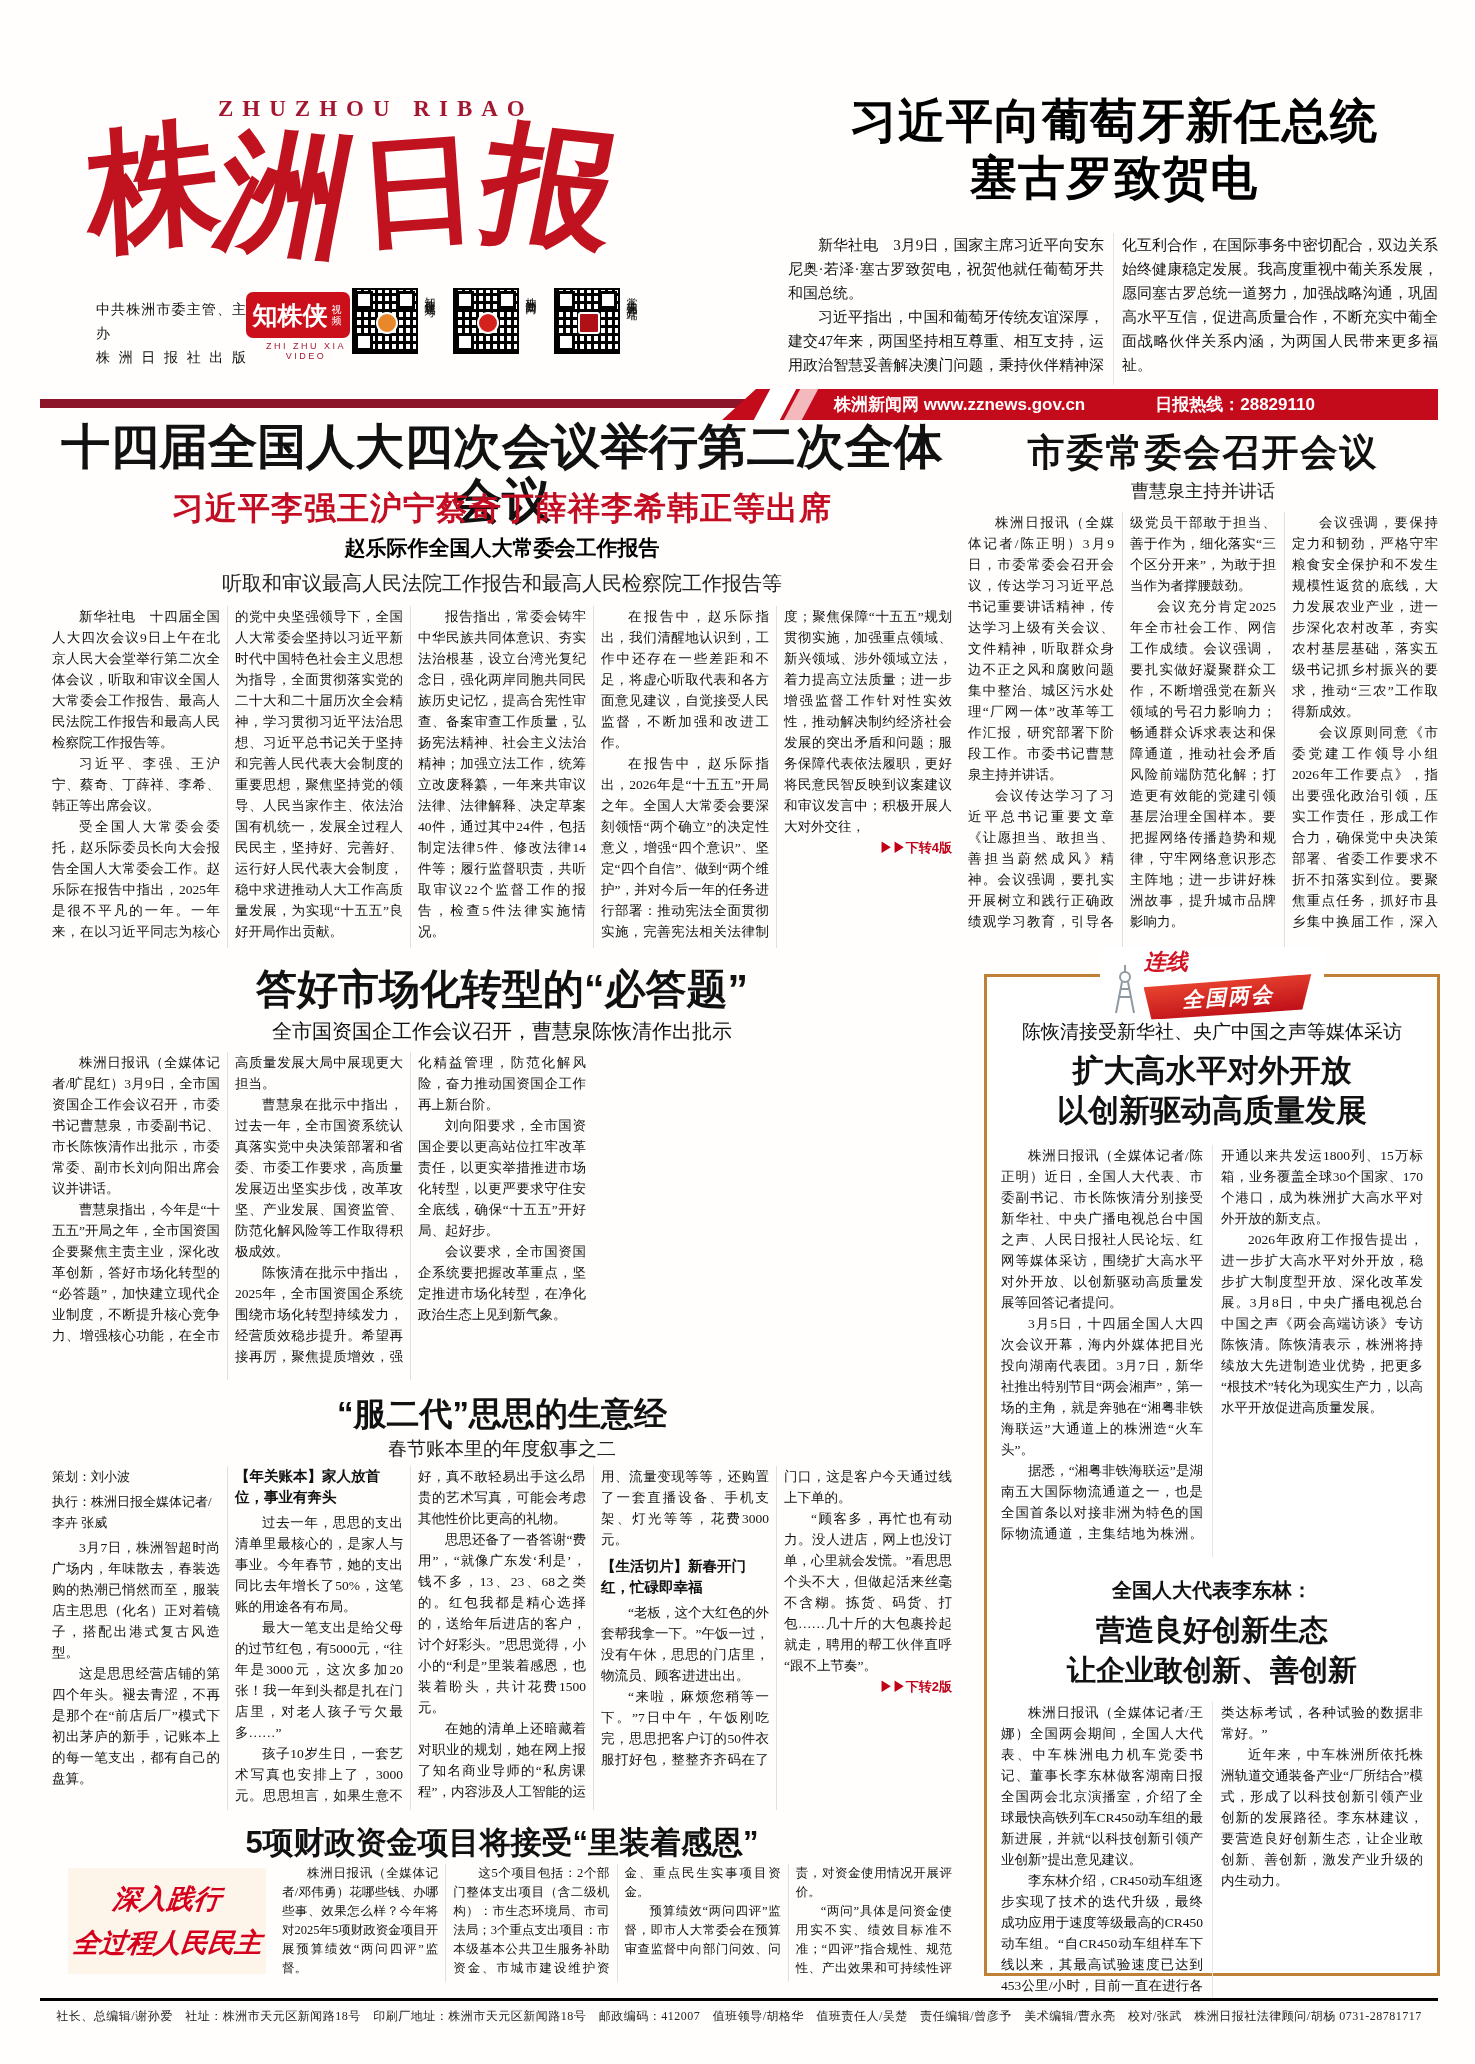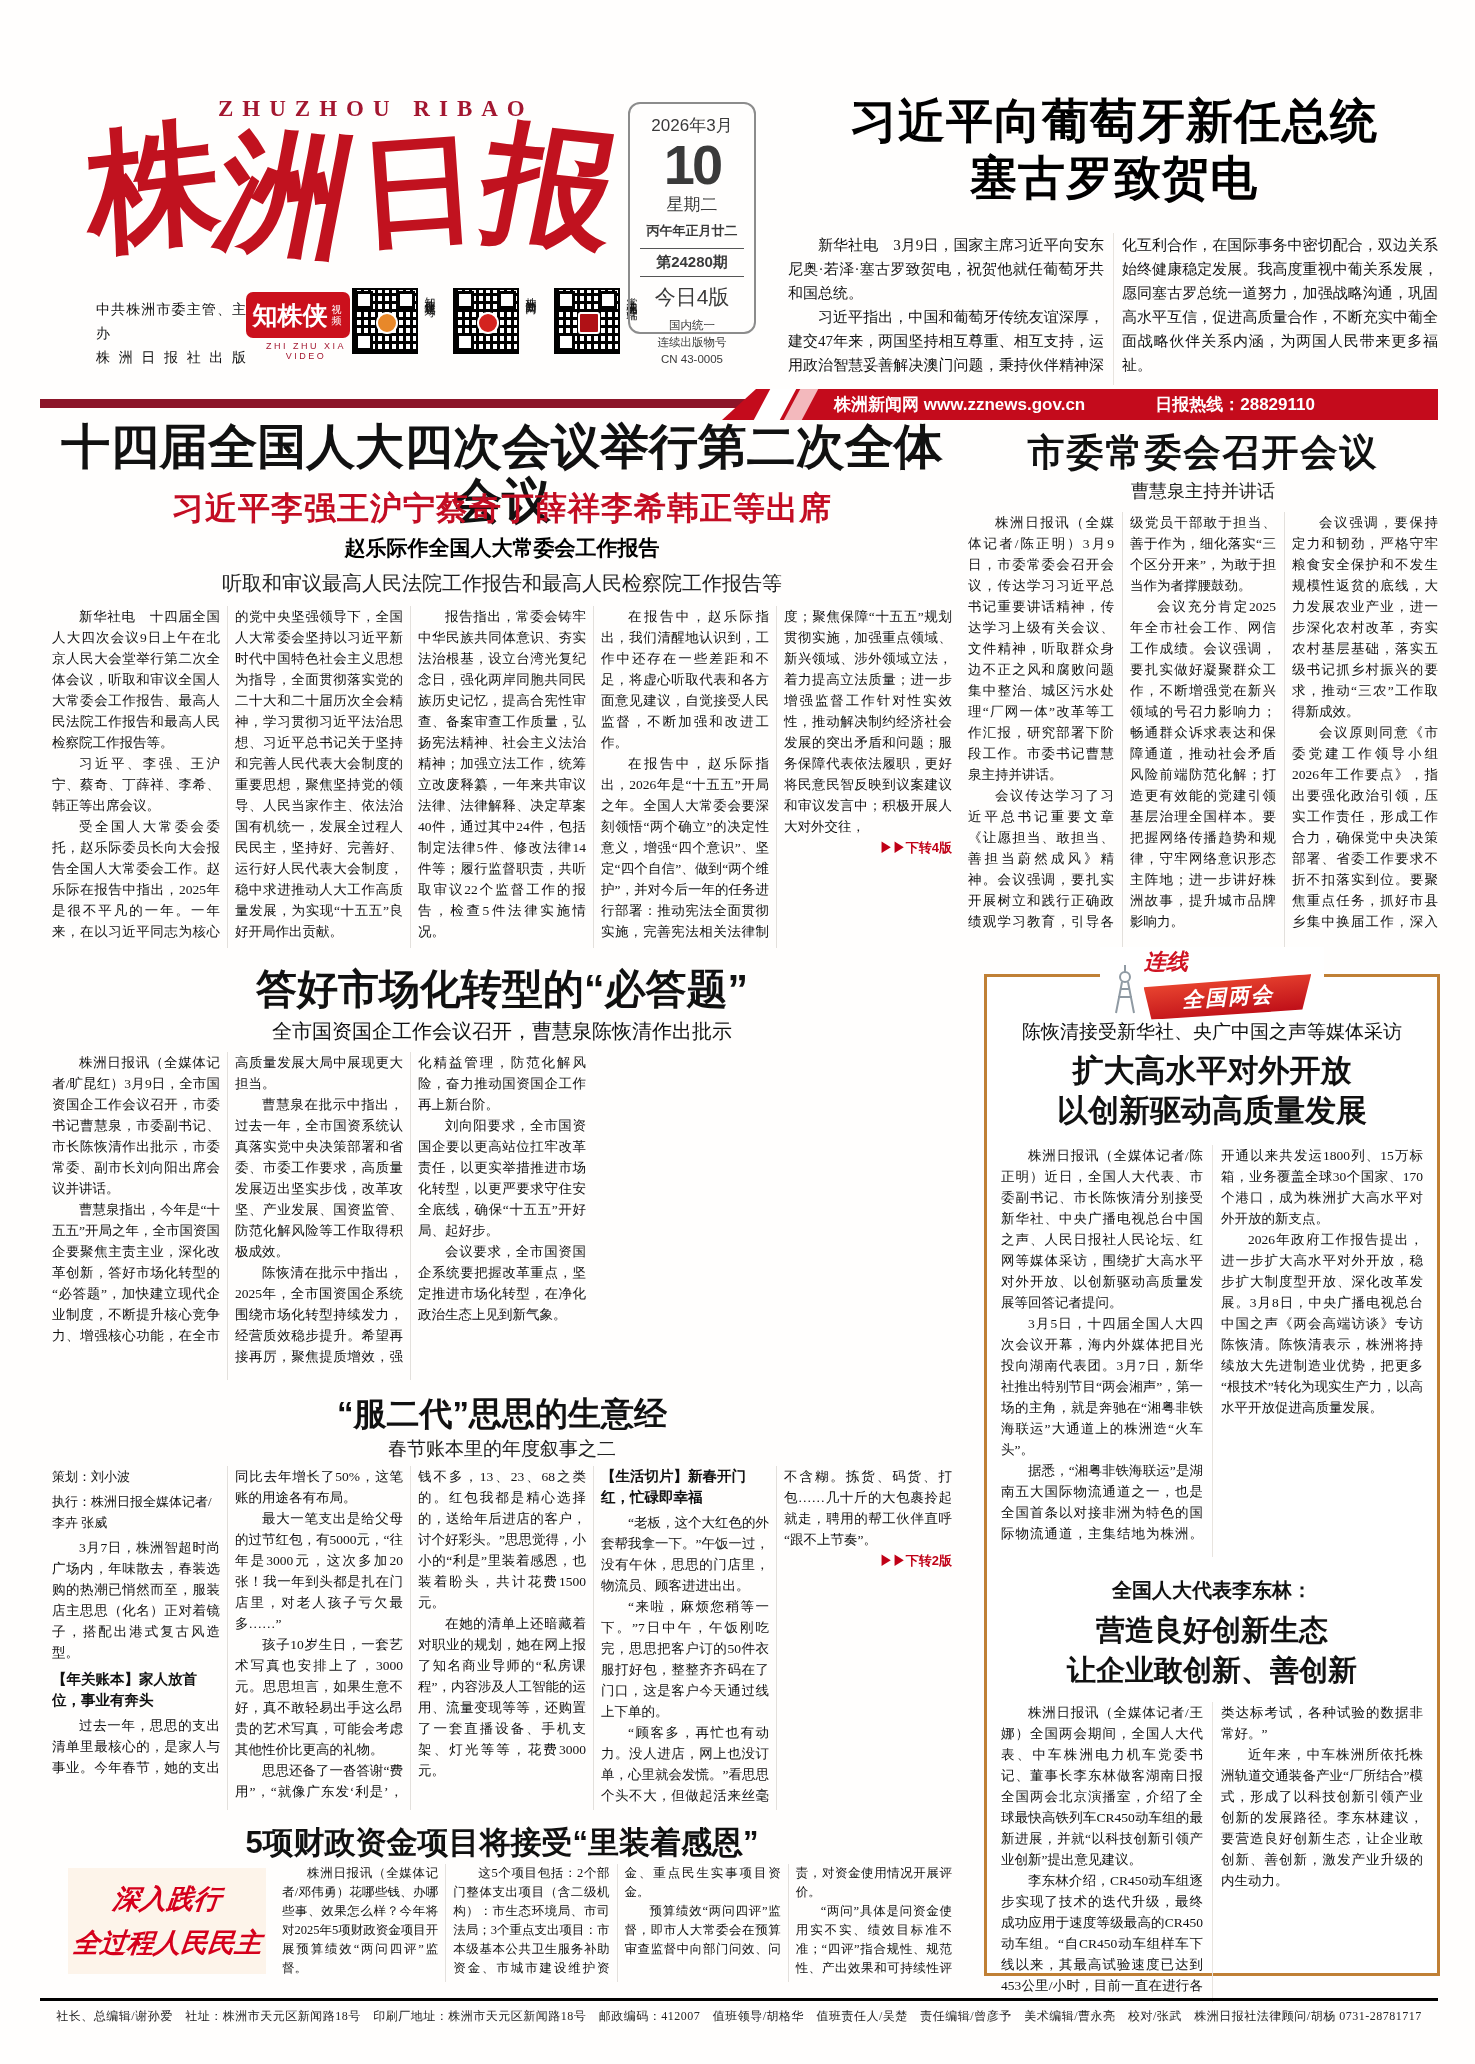--- a/index.html
+++ b/index.html
@@ -129,33 +129,20 @@
     </div>
     <div class="qr-item">
       <div class="qr">
           <div class="fin"></div>
           <div class="logo" style="background:#b01116;border-radius:3px;"></div>
         </div>
       <div class="qr-cap">掌上株洲客户端</div>
     </div>
   </div>
 
-  <div class="abs datebox" style="left:628px;top:102px;">
-    <div class="d-l1">2026年3月</div>
-    <div class="d-day">10</div>
-    <div class="d-wk">星期二</div>
-    <div class="d-lunar">丙午年正月廿二</div>
-    <div class="d-issue">第24280期</div>
-    <div class="d-pages">今日4版</div>
-    <div class="d-issn">
-      <div>国内统一</div>
-      <div>连续出版物号</div>
-      <div>CN 43-0005</div>
-    </div>
-  </div>
 
   <div class="abs sans ctr t-h" style="left:790px;top:92px;width:648px;">
     <div>习近平向葡萄牙新任总统</div>
     <div>塞古罗致贺电</div>
   </div>
   <div class="abs cols c2 t-body" style="left:788px;top:233px;width:650px;height:152px;">
       <p class="para">新华社电　3月9日，国家主席习近平向安东尼奥·若泽·塞古罗致贺电，祝贺他就任葡萄牙共和国总统。</p>
       <p class="para">习近平指出，中国和葡萄牙传统友谊深厚，建交47年来，两国坚持相互尊重、相互支持，运用政治智慧妥善解决澳门问题，秉持伙伴精神深化互利合作，在国际事务中密切配合，双边关系始终健康稳定发展。我高度重视中葡关系发展，愿同塞古罗总统一道努力，加强战略沟通，巩固高水平互信，促进高质量合作，不断充实中葡全面战略伙伴关系内涵，为两国人民带来更多福祉。</p>
     </div>
 
@@ -207,20 +194,21 @@
     </div>
 
   <div class="abs sans ctr fu-h" style="left:52px;top:1392px;width:900px;">“服二代”思思的生意经</div>
   <div class="abs ctr fu-sub" style="left:52px;top:1436px;width:900px;">春节账本里的年度叙事之二</div>
   <div class="abs" style="left:52px;top:1466px;width:900px;height:344px;">
     <div class="cols c5 fz-body" style="height:344px;">
       <p class="credit">策划：刘小波</p>
       <p class="credit">执行：株洲日报全媒体记者/李卉 张威</p>
       <div>
           <p class="para">3月7日，株洲智超时尚广场内，年味散去，春装选购的热潮已悄然而至，服装店主思思（化名）正对着镜子，搭配出港式复古风造型。</p>
+          <p class="para">这是思思经营店铺的第四个年头。褪去青涩，不再是那个在“前店后厂”模式下初出茅庐的新手，记账本上的每一笔支出，都有自己的盘算。</p>
         </div>
       <p class="bracket-h">【年关账本】家人放首位，事业有奔头</p>
       <div>
           <p class="para">过去一年，思思的支出清单里最核心的，是家人与事业。今年春节，她的支出同比去年增长了50%，这笔账的用途各有布局。</p>
           <p class="para">最大一笔支出是给父母的过节红包，有5000元，“往年是3000元，这次多加20张！我一年到头都是扎在门店里，对老人孩子亏欠最多……”</p>
           <p class="para">孩子10岁生日，一套艺术写真也安排上了，3000元。思思坦言，如果生意不好，真不敢轻易出手这么昂贵的艺术写真，可能会考虑其他性价比更高的礼物。</p>
           <p class="para">思思还备了一沓答谢“费用”，“就像广东发‘利是’，钱不多，13、23、68之类的。红包我都是精心选择的，送给年后进店的客户，讨个好彩头。”思思觉得，小小的“利是”里装着感恩，也装着盼头，共计花费1500元。</p>
           <p class="para">在她的清单上还暗藏着对职业的规划，她在网上报了知名商业导师的“私房课程”，内容涉及人工智能的运用、流量变现等等，还购置了一套直播设备、手机支架、灯光等等，花费3000元。</p>
         </div>
       <p class="bracket-h">【生活切片】新春开门红，忙碌即幸福</p>

